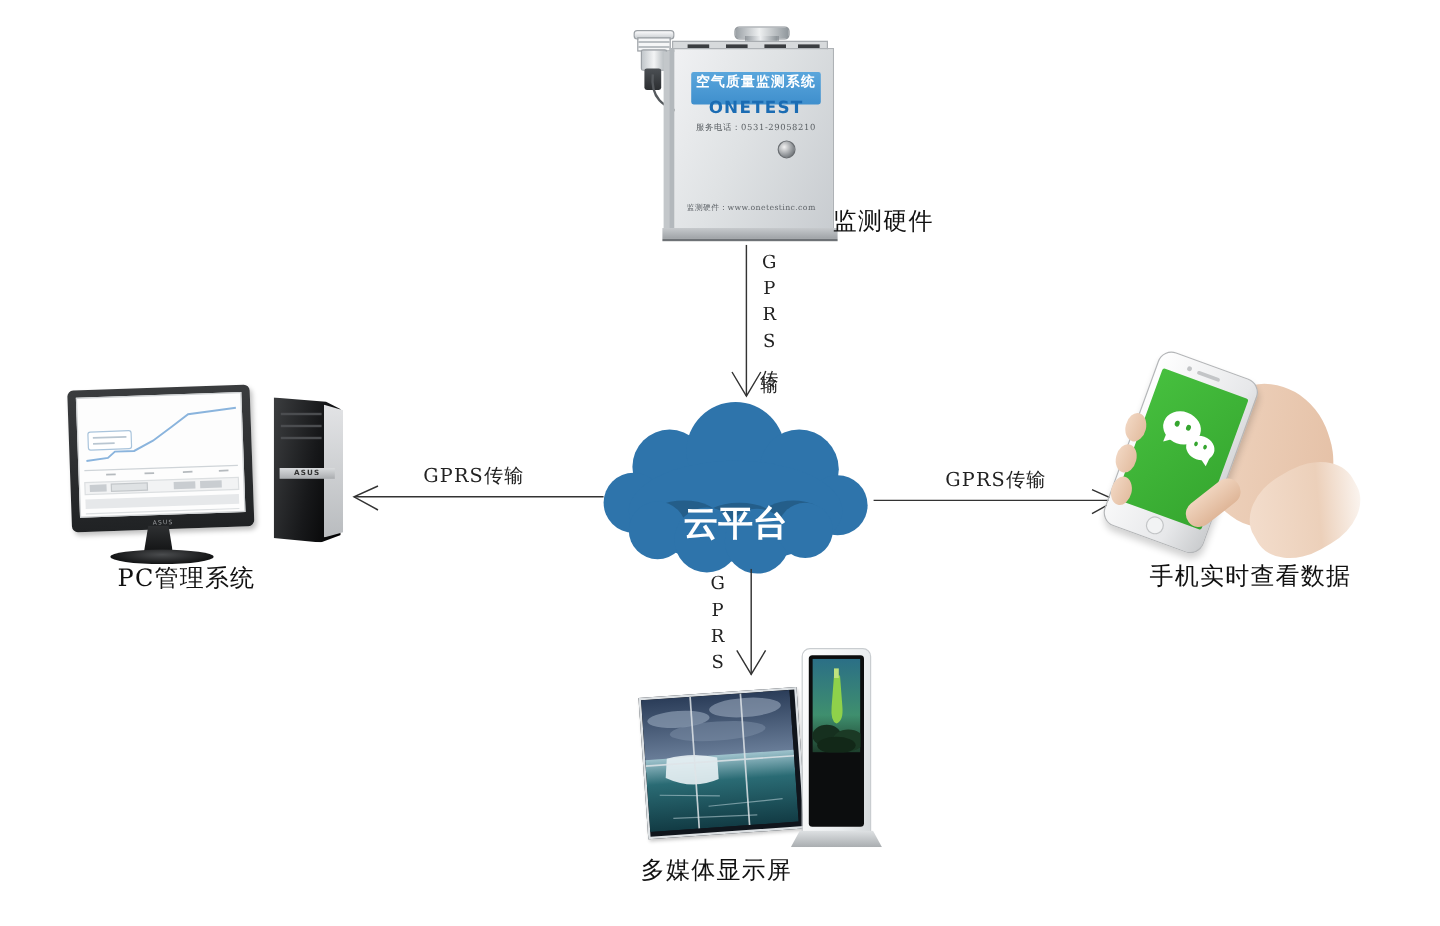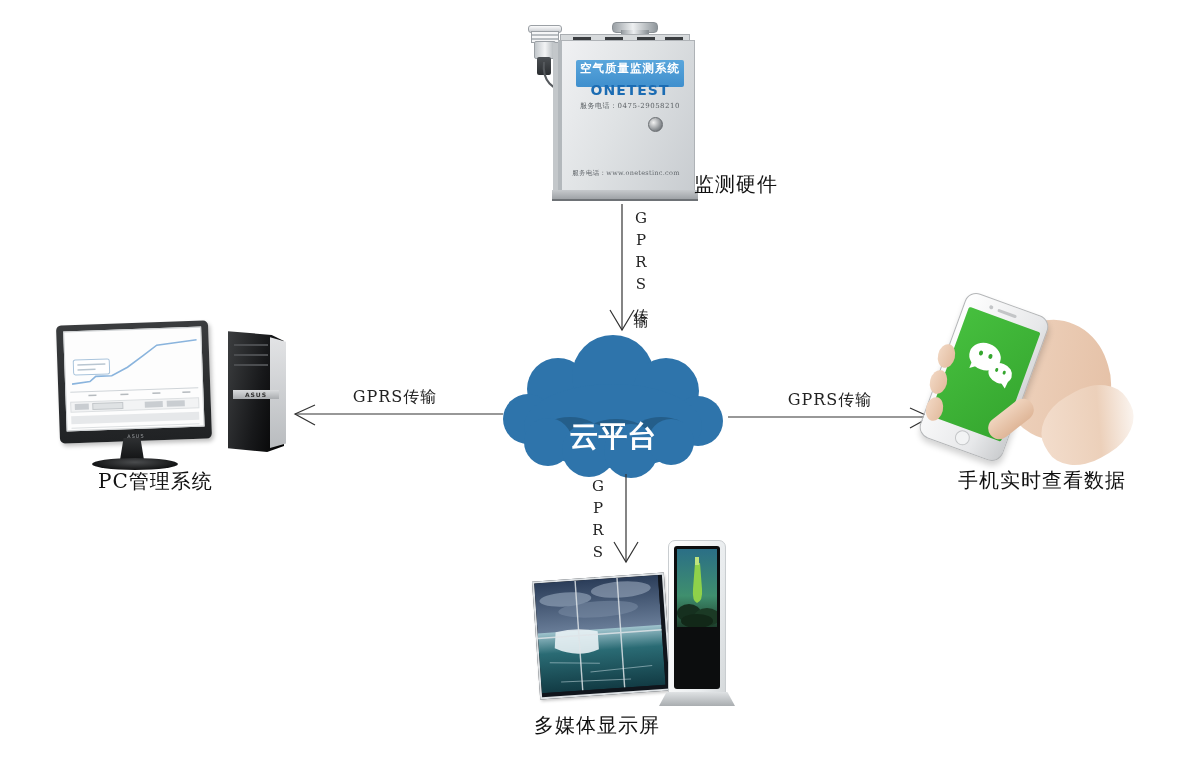--- a/index.html
+++ b/index.html
@@ -106,23 +106,23 @@
     <div class="abs hw-topvents">
       <div class="hw-vent" style="left:12px"></div>
         <div class="hw-vent" style="left:44px"></div>
       <div class="hw-vent" style="left:76px"></div>
         <div class="hw-vent" style="left:104px"></div>
     </div>
     <div class="abs hw-cabinet"></div>
     <div class="abs hw-base"></div>
     <div class="abs hw-banner">空气质量监测系统</div>
     <div class="abs hw-brand">ONETEST</div>
-    <div class="abs hw-phone">服务电话：0475-29058210</div>
+    <div class="abs hw-phone">服务电话：0531-29058210</div>
     <div class="abs hw-knob"></div>
-    <div class="abs hw-site">服务电话：www.onetestinc.com</div>
+    <div class="abs hw-site">监测硬件：www.onetestinc.com</div>
   </div>
   <div class="abs lbl" style="left:694px;top:171px;">监测硬件</div>
 
   <svg class="abs" style="left:598px;top:204px;" width="50" height="132">
     <g stroke="#333" stroke-width="1.2" fill="none">
       <line x1="24" y1="0" x2="24" y2="126"></line>
       <polyline points="12,106 24,126 36,106"></polyline>
     </g>
   </svg>
   <div class="abs vtext" style="left:633px;top:209px;height:110px;">GPRS传输</div>

